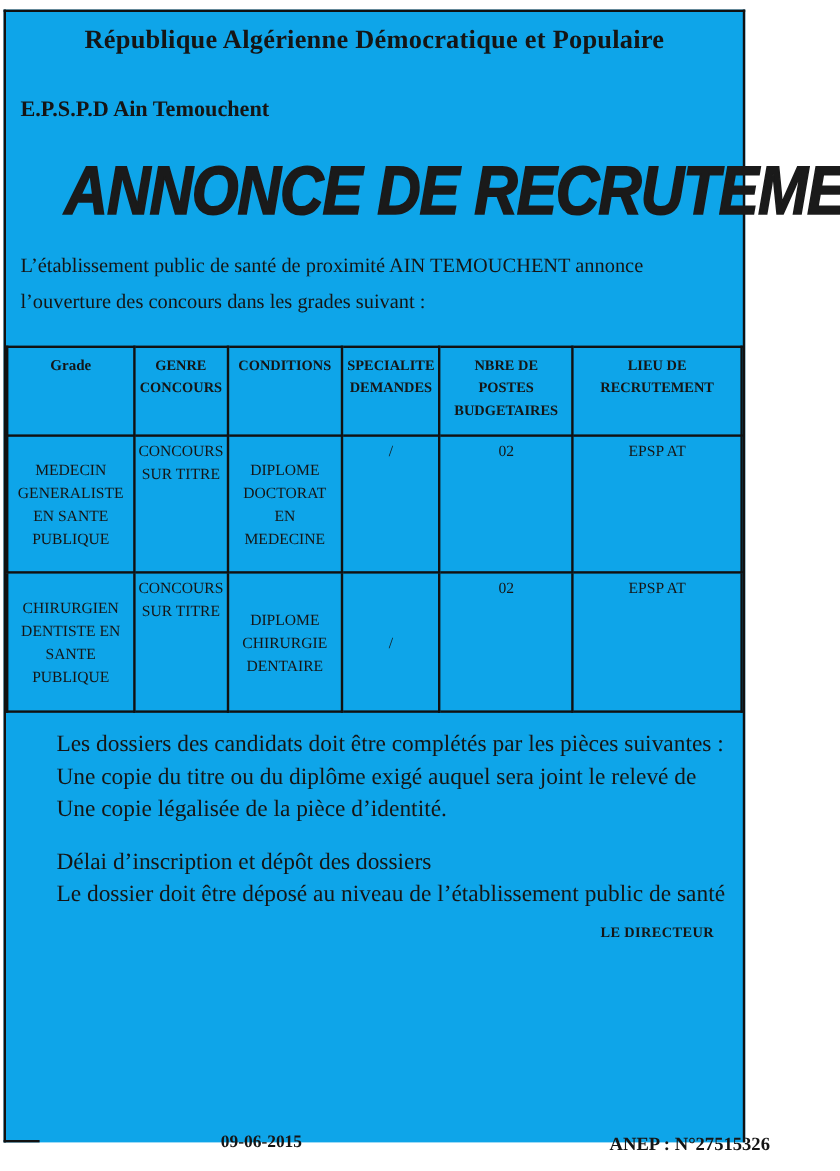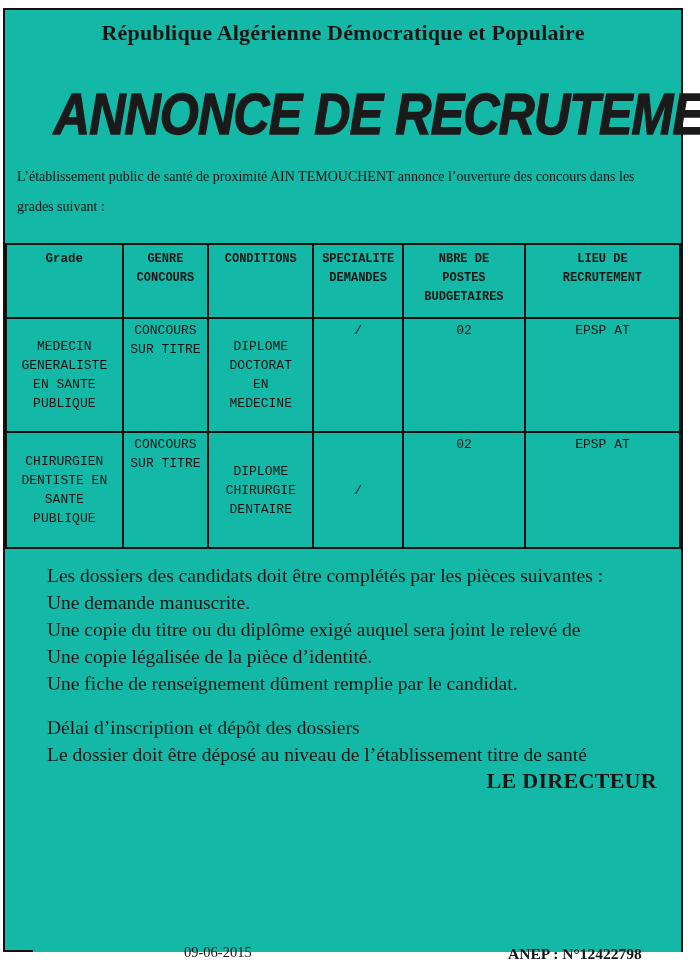--- a/index.html
+++ b/index.html
@@ -1,70 +1,71 @@
 <!DOCTYPE html>
 <html><head>
 <meta charset="utf-8">
 <style>
   * { margin:0; padding:0; box-sizing:border-box; }
   html,body { width:700px; height:976px; background:#ffffff; overflow:hidden;
     font-family:"Liberation Serif","DejaVu Serif",serif; color:#151515; }
   .page { position:relative; width:700px; height:976px; background:#ffffff; }
 
-  .doc-box { position:absolute; left:3px; top:8px; width:680px; height:944px;
-    border:2.5px solid #111; border-bottom:none; background:#14b8a6; }
+  .doc-box { position:absolute; left:3px; top:8px; width:618px; height:944px;
+    border:2.5px solid #111; border-bottom:none; background:#0ea5e9; }
   
   .doc-box::after { content:""; position:absolute; left:-2.5px; bottom:0;
     width:30px; height:2.5px; background:#111; }
 
   .rep-header { padding-top:10px; height:48px; text-align:center;
     font-size:22px; font-weight:bold; letter-spacing:0.2px; }
 
   .org { margin:24px 0 0 12px; font-size:18.5px; font-weight:bold; }
 
   .title-wrap { margin-top:24px; text-align:center; white-space:nowrap; }
   .main-title { display:inline-block; font-family:"Liberation Sans","DejaVu Sans",sans-serif;
     font-weight:bold; font-style:italic; font-size:57px; line-height:64px;
     letter-spacing:-1px; transform:scaleX(0.88); transform-origin:center;
     -webkit-text-stroke:1.4px #1a1a1a; color:#1a1a1a; }
 
-  .intro { margin:16px 10px 0 12px; font-size:14px; line-height:30px; }
+  .intro { margin:16px 10px 0 12px; font-size:17px; line-height:30px; }
 
-  table.rec { width:100%; margin-top:21px; border-collapse:collapse; table-layout:fixed;font-family:Liberation Mono, monospace; }
+  table.rec { width:100%; margin-top:21px; border-collapse:collapse; table-layout:fixed; }
   table.rec th, table.rec td { border:2px solid #111; text-align:center;
     white-space:pre-line; overflow:hidden; padding:2px; }
   table.rec th { font-size:12px; font-weight:bold; vertical-align:top; padding-top:5px; line-height:19px; }
   table.rec th.small { font-size:12.5px; }
   table.rec td { font-size:13px; line-height:19px; }
   tr.hdr  { height:74px; }
   tr.row1 { height:114px; }
   tr.row2 { height:116px; }
   .vm { vertical-align:middle; }
   .vt { vertical-align:top; } .pt16 { padding-top:16px; } .pt18 { padding-top:18px; }
   .pt22 { padding-top:22px; } .pt26 { padding-top:26px; } .pt6 { padding-top:6px; }
 
   .req { padding:13px 12px 0 14px; font-size:19.5px; line-height:27px; }
   .rq { white-space:nowrap; padding-left:2px; }
   .rq.indent { padding-left:28px; }
   .spacer { height:17px; }
 
-  .director { text-align:right; padding-right:24px;
-    font-size:22px; font-weight:bold; letter-spacing:0.3px; }
+  .director { margin-top:11px; text-align:right; padding-right:24px;
+    font-size:12px; font-weight:bold; letter-spacing:0.3px; }
 
-  .f-date { position:absolute; left:184px; top:944px; font-size:14.5px; font-weight:normal; }
+  .f-date { position:absolute; left:184px; top:944px; font-size:14.5px; font-weight:bold; }
   .f-anep { position:absolute; left:508px; top:945px; font-size:15.5px; font-weight:bold; }
 </style>
 </head>
 <body>
 
 <div class="page">
   <div class="doc-box">
 
     <div class="rep-header">République Algérienne Démocratique et Populaire</div>
 
+    <div class="org">E.P.S.P.D Ain Temouchent</div>
 
     <div class="title-wrap">
       <span class="main-title">ANNONCE DE RECRUTEMENT</span>
     </div>
 
     <div class="intro">L’établissement public de santé de proximité AIN TEMOUCHENT annonce l’ouverture des concours dans les grades suivant :</div>
 
     <table class="rec">
       <colgroup>
         <col style="width:17.3%">
@@ -115,27 +116,25 @@
 DENTAIRE</td>
           <td class="vm">/</td>
           <td class="vt pt26">02</td>
           <td class="vt pt6">EPSP AT</td>
         </tr>
       </tbody>
     </table>
 
     <div class="req">
       <p class="rq indent">Les dossiers des candidats doit être complétés par les pièces suivantes :</p>
-      <p class="rq indent">Une demande manuscrite.</p>
       <p class="rq indent">Une copie du titre ou du diplôme exigé auquel sera joint le relevé de</p>
       <p class="rq indent">Une copie légalisée de la pièce d’identité.</p>
-      <p class="rq indent">Une fiche de renseignement dûment remplie par le candidat.</p>
       <div class="spacer"></div>
       <p class="rq indent">Délai d’inscription et dépôt des dossiers</p>
-      <p class="rq indent">Le dossier doit être déposé au niveau de l’établissement titre de santé</p>
+      <p class="rq indent">Le dossier doit être déposé au niveau de l’établissement public de santé</p>
     </div>
 
     <div class="director">LE DIRECTEUR</div>
   </div>
 
   <div class="f-date">09-06-2015</div>
-  <div class="f-anep">ANEP : N°12422798</div>
+  <div class="f-anep">ANEP : N°27515326</div>
 </div>
 
 </body></html>

